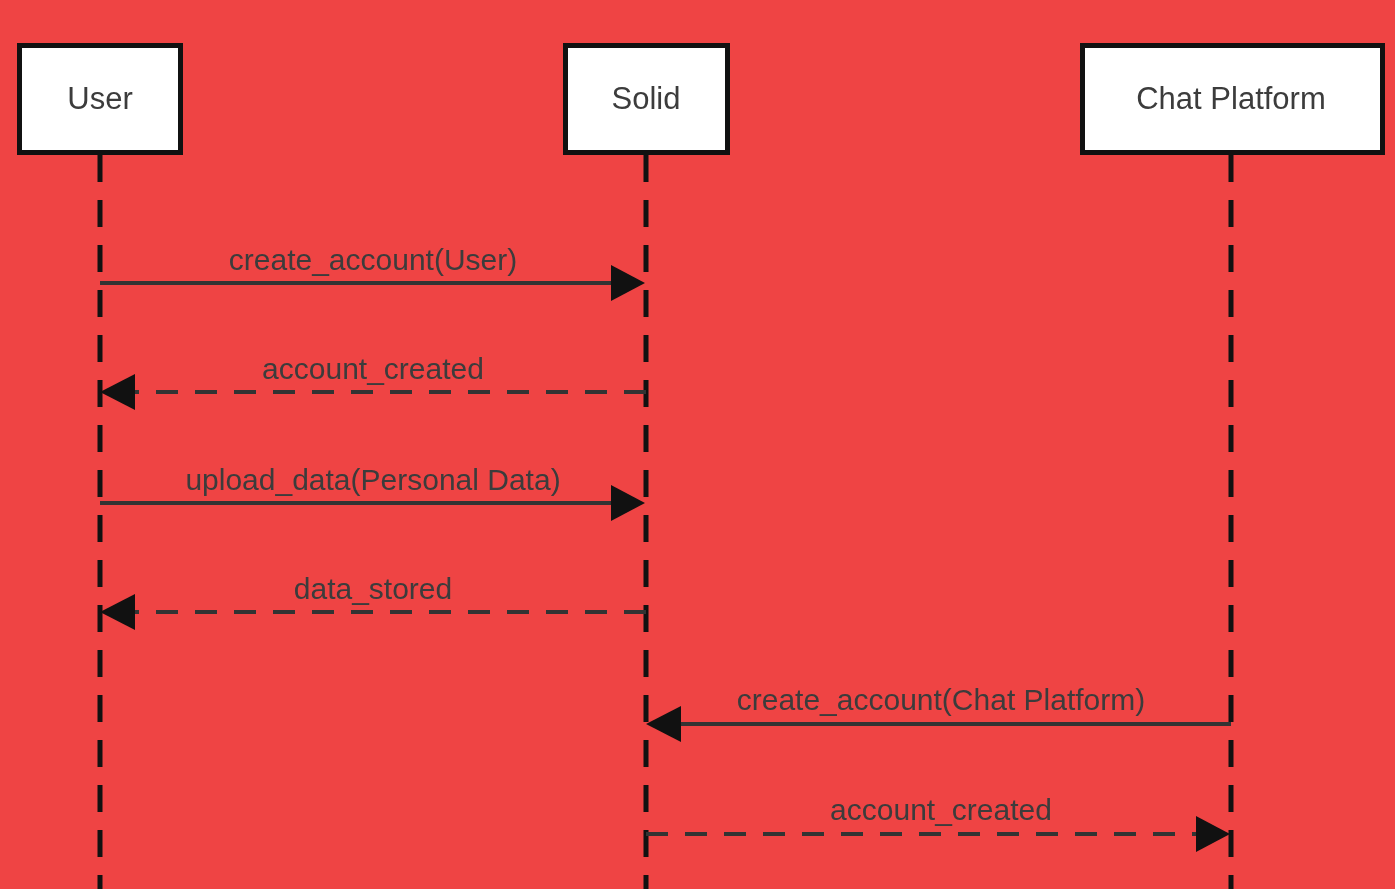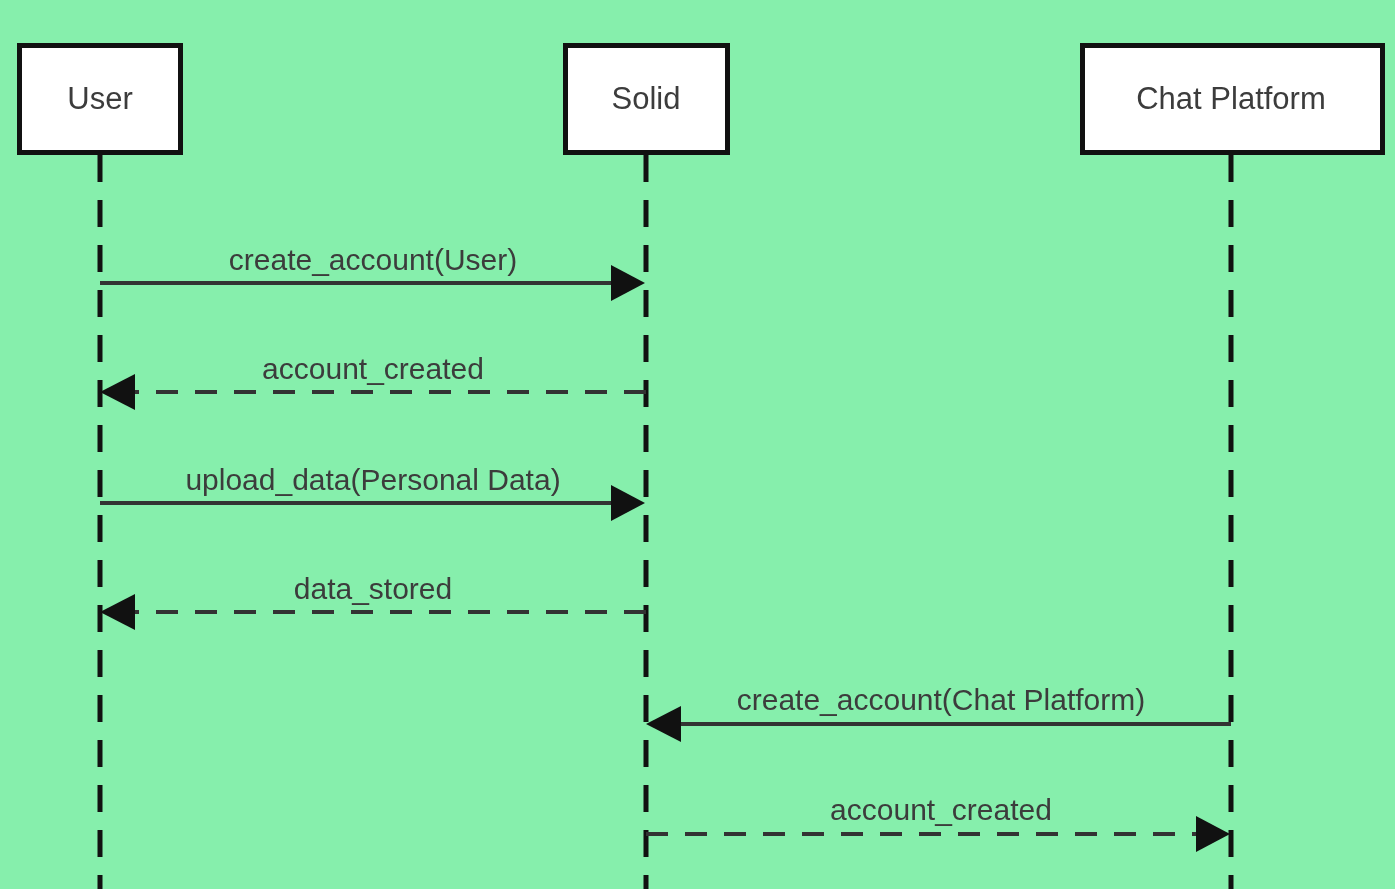--- a/index.html
+++ b/index.html
@@ -7,21 +7,21 @@
     padding: 0;
     background: #ffffff;
   }
   body {
     font-family: "Liberation Sans", sans-serif;
   }
   #diagram-root {
     position: relative;
     width: 1395px;
     height: 889px;
-    background: #86efac;
+    background: #ef4444;
     overflow: hidden;
   }
   svg#seq-svg {
     display: block;
     width: 1395px;
     height: 889px;
   }
   .participant-box-rect {
     fill: #ffffff;
     stroke: #111111;

